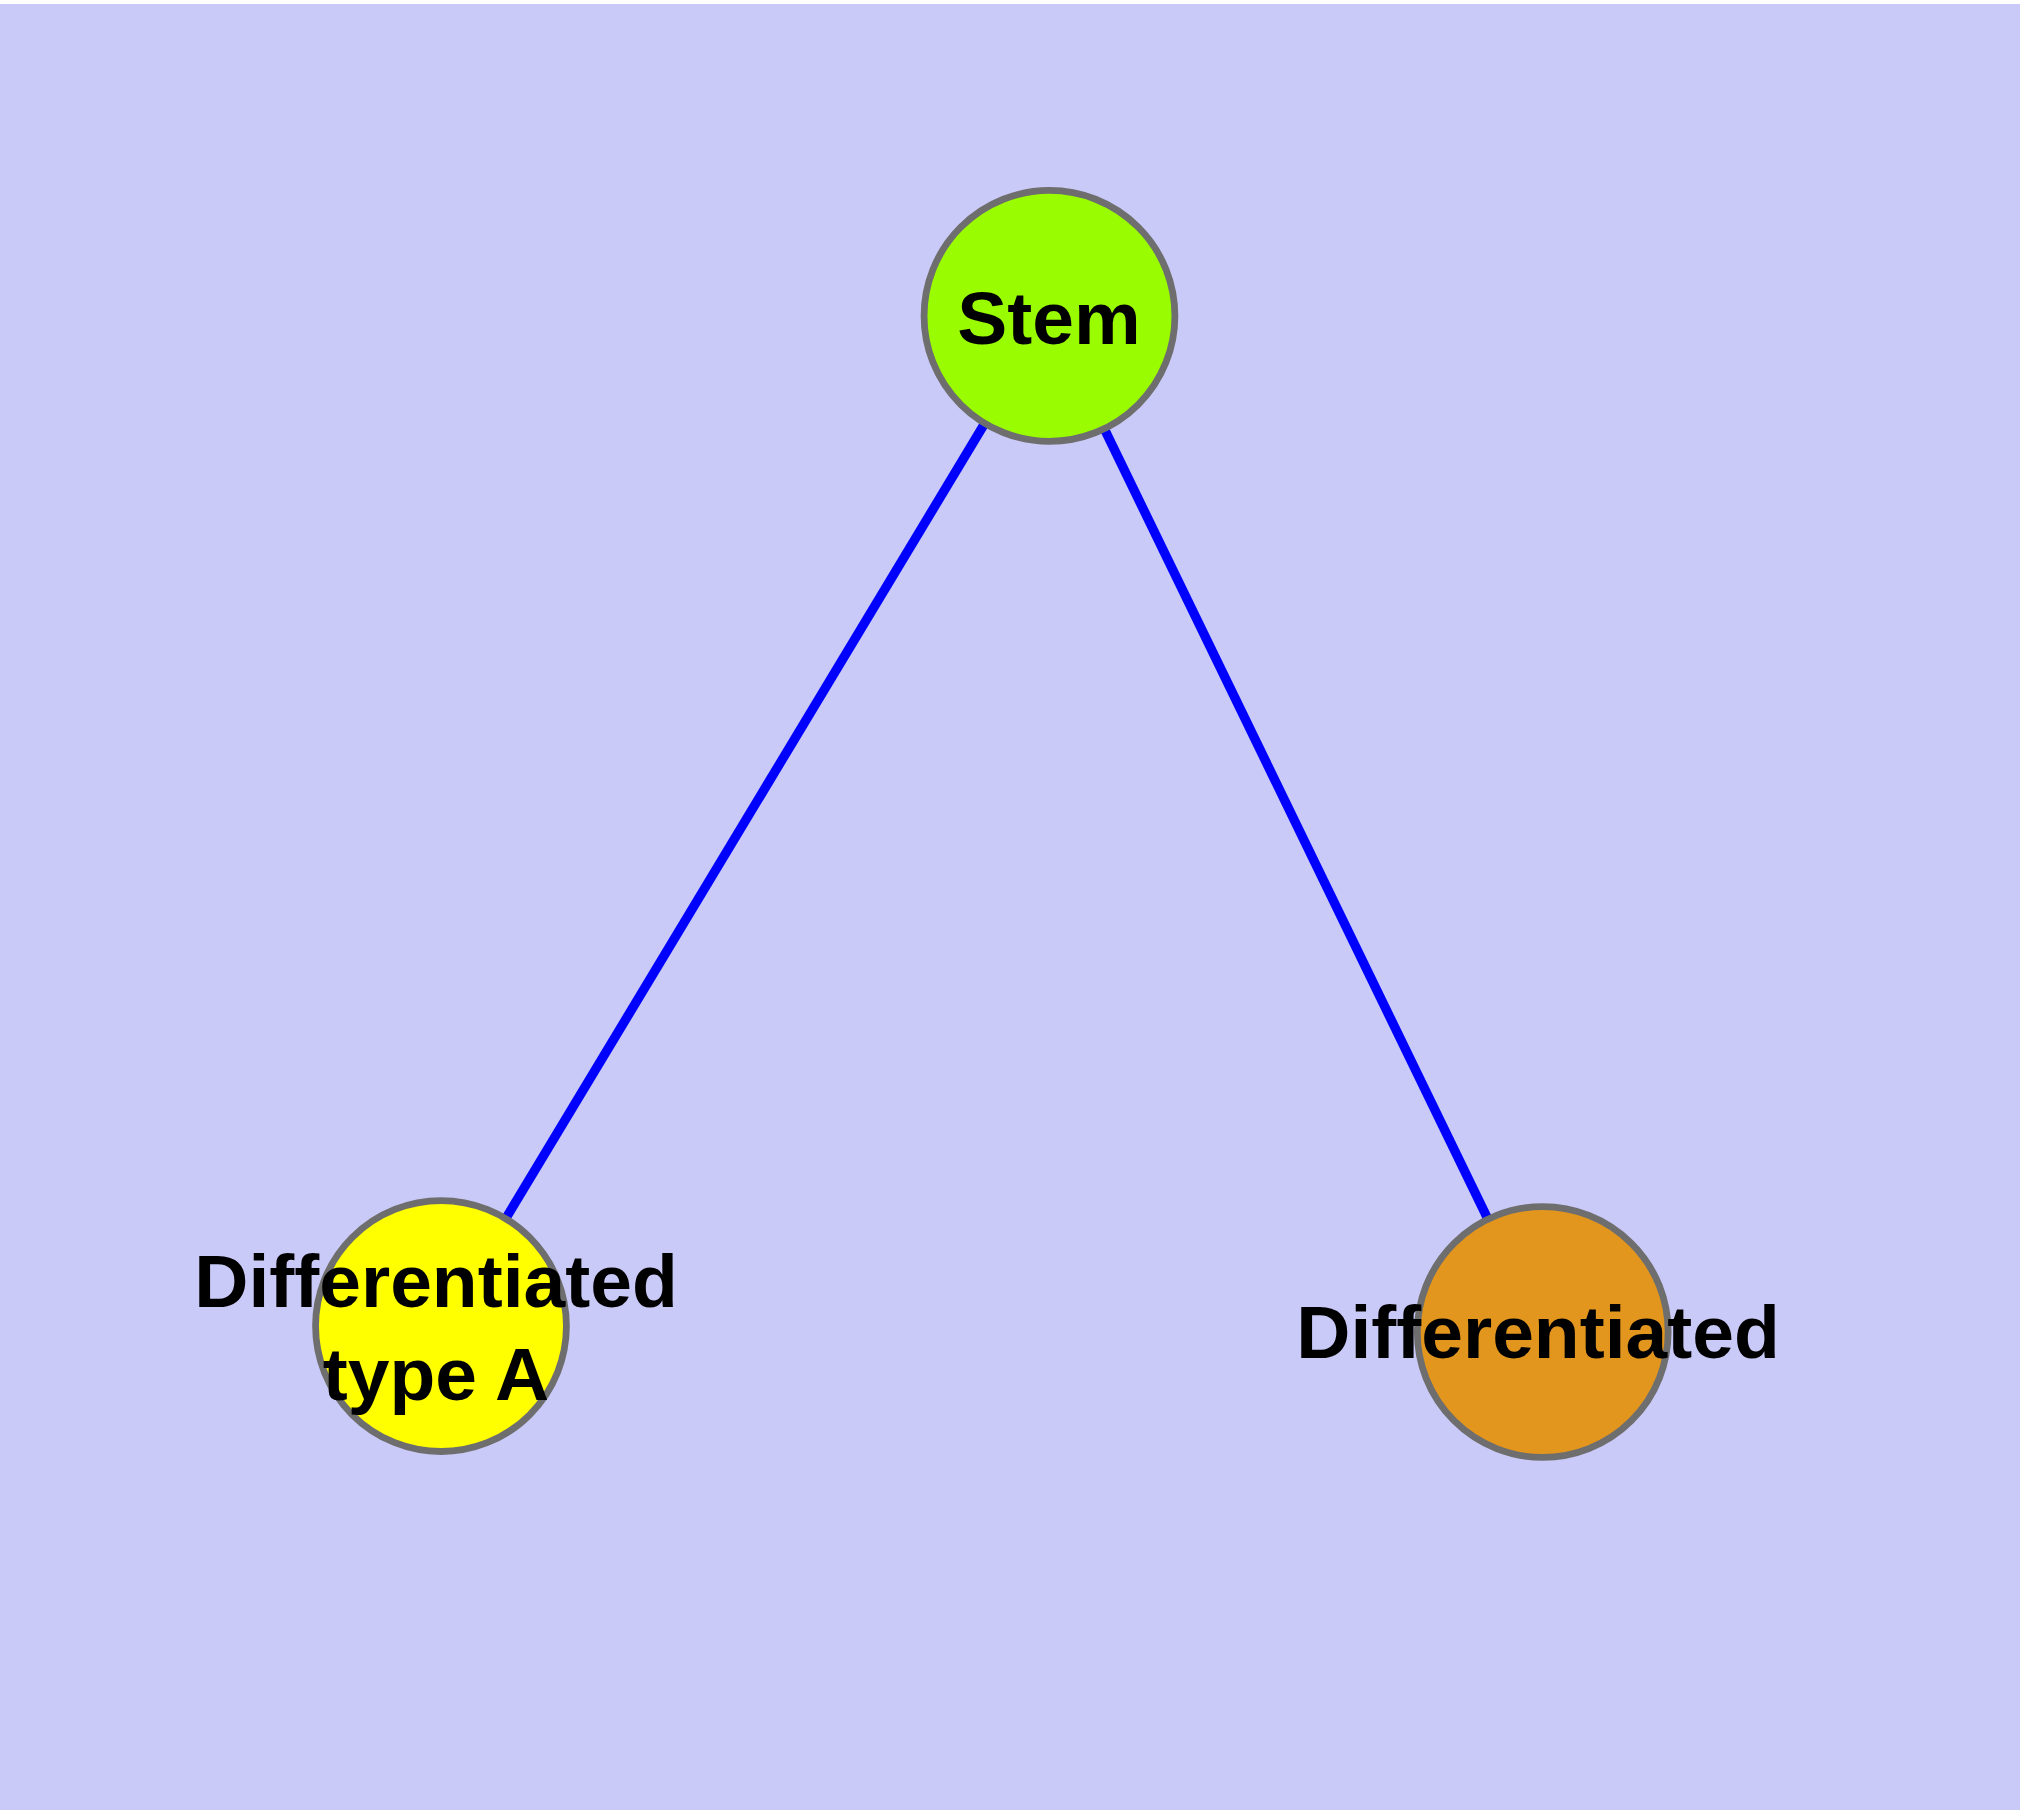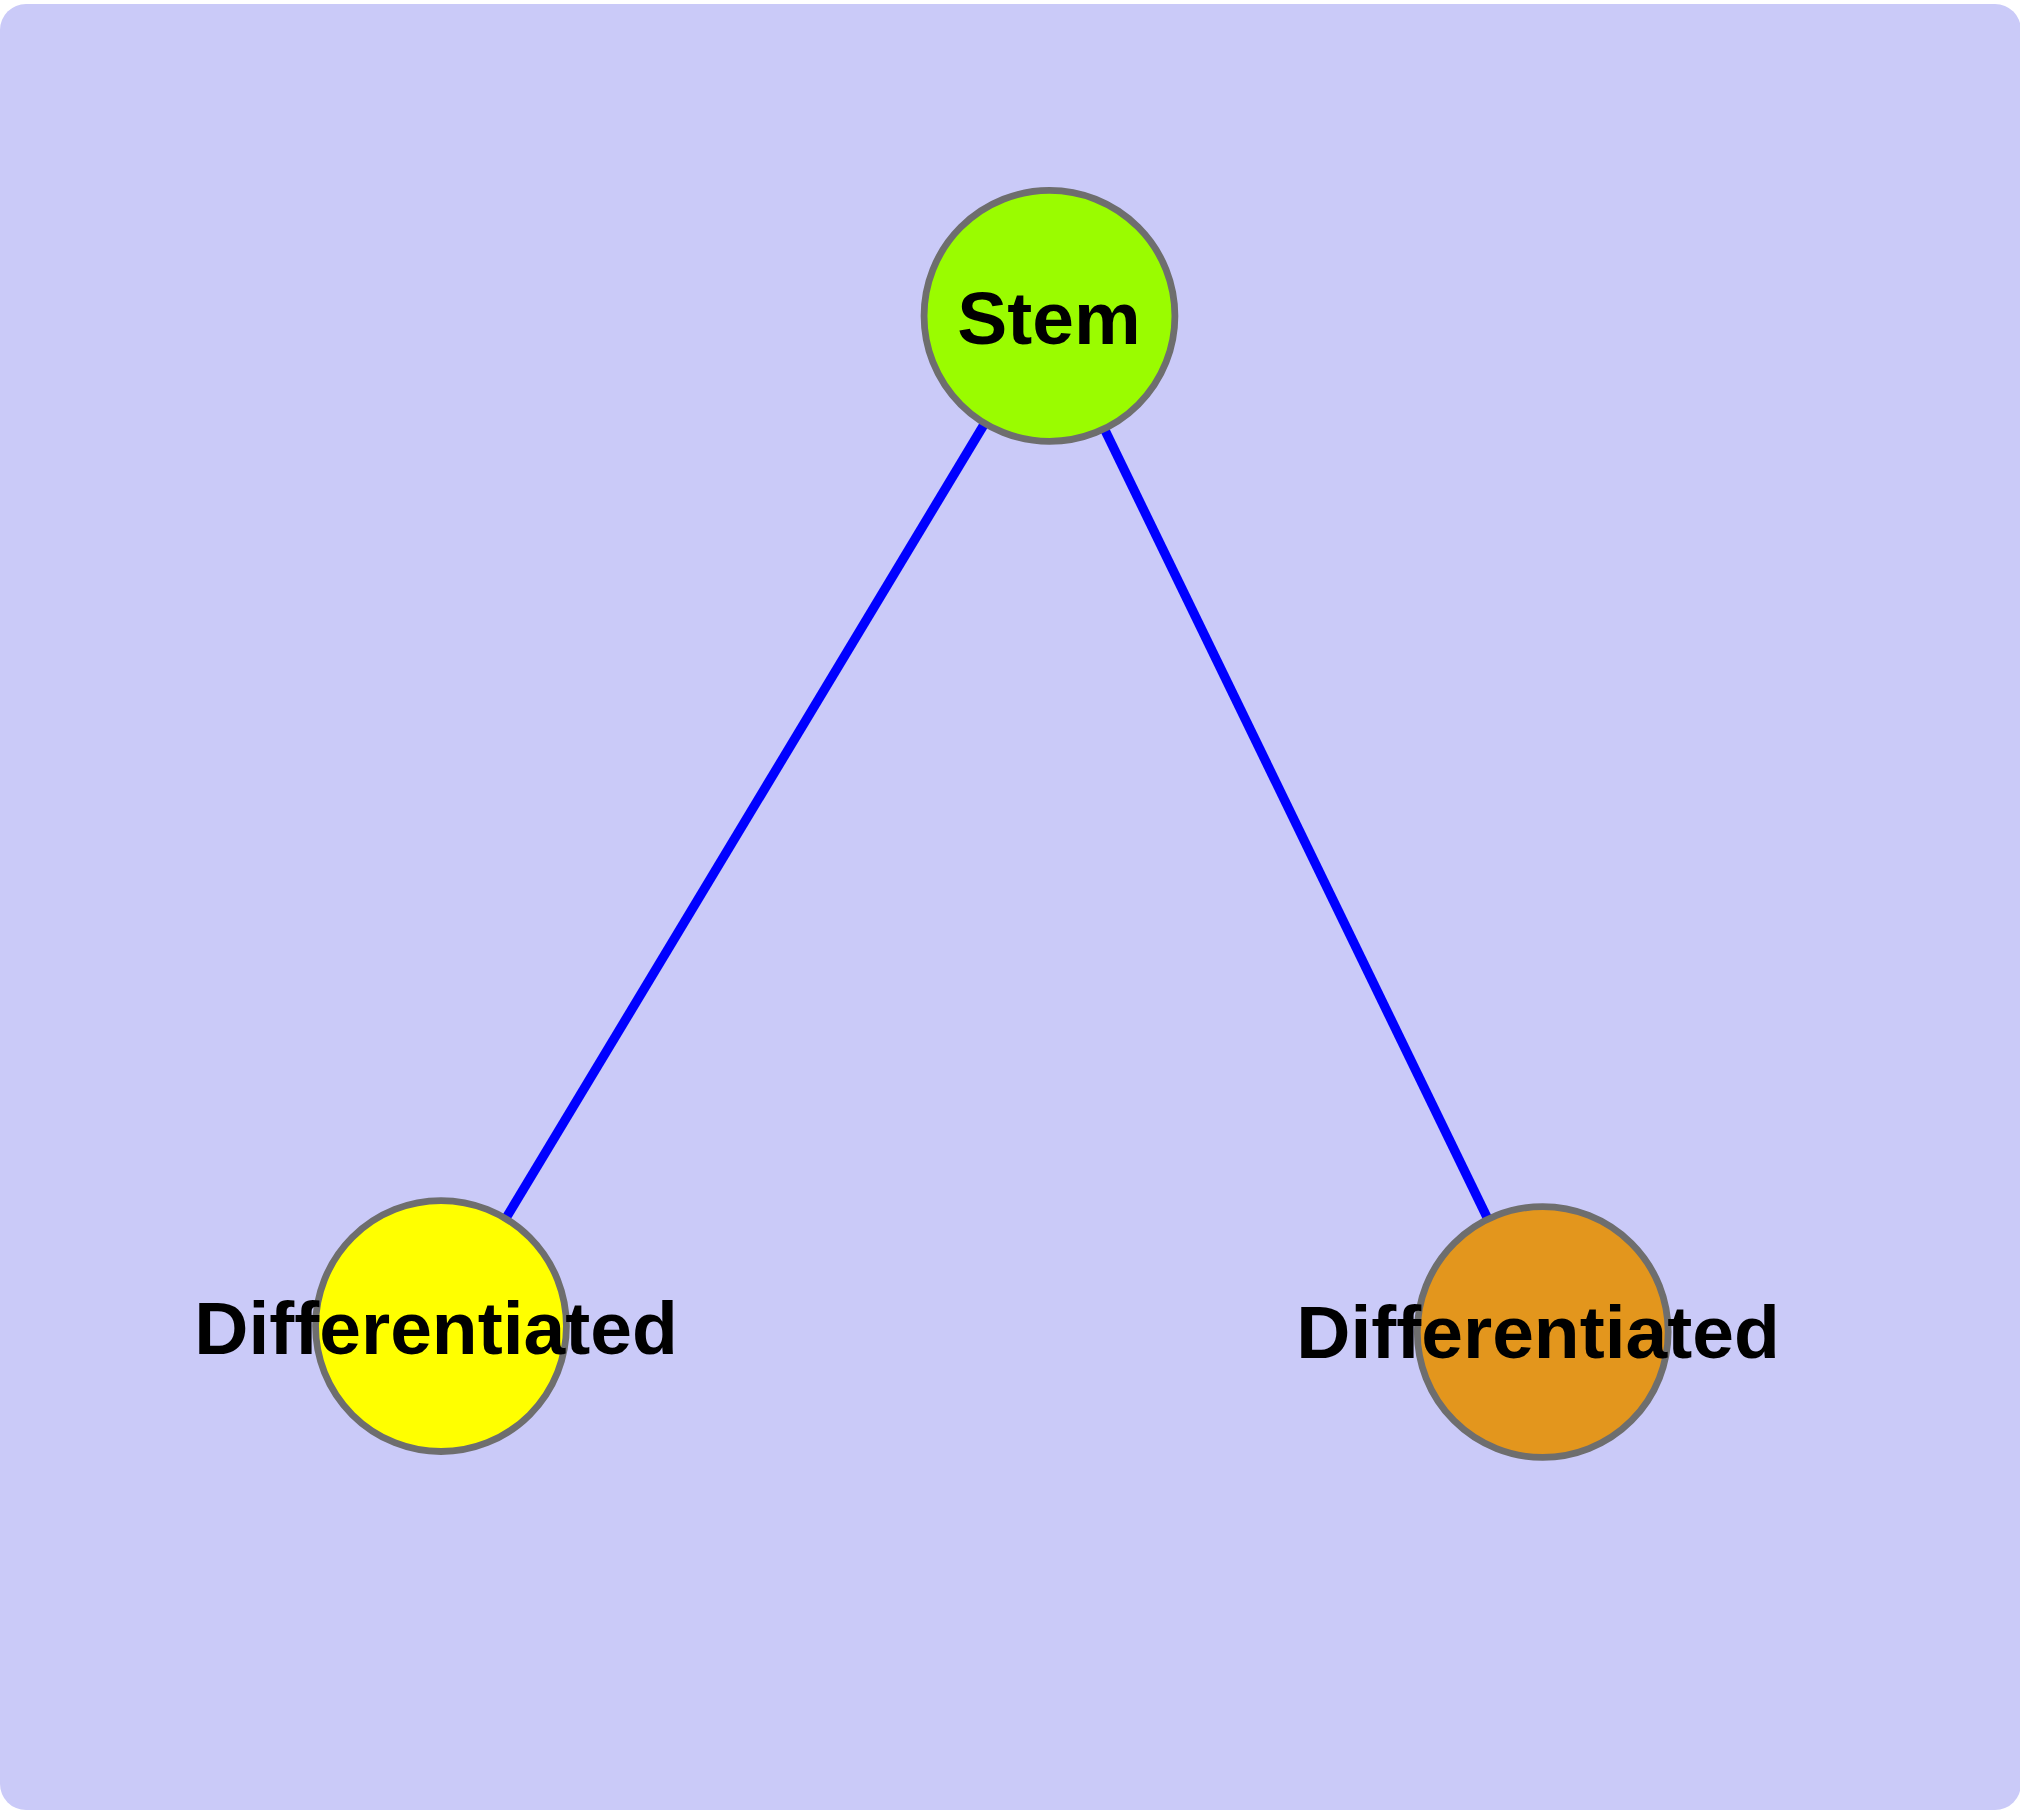--- a/index.html
+++ b/index.html
@@ -17,21 +17,20 @@
     height: 1812px;
     background: #ffffff;
   }
   .canvas {
     position: absolute;
     left: 0;
     top: 4.2px;
     width: 2021px;
     height: 1806px;
     background: #CACAF8;
-    border-radius: 26px;
   }
   .edges-layer {
     position: absolute;
     left: 0;
     top: 0;
     width: 2021px;
     height: 1806px;
     display: block;
   }
   .node-label {
@@ -67,20 +66,21 @@
       <circle cx="520" cy="1560" r="148" stroke-width="8" fill="#FFFF00" stroke="#6E6E6E"></circle>
       <circle cx="1820" cy="1567" r="148" stroke-width="8" fill="#E3961D" stroke="#6E6E6E"></circle>
     </svg>
 
     <div class="node-label" id="label-stem">
       <span class="label-line">Stem</span>
     </div>
 
     <div class="node-label" id="label-type-a">
       <span class="label-line">Differentiated</span>
+      <span class="label-line">type A</span>
     </div>
 
     <div class="node-label" id="label-type-b">
       <span class="label-line">Differentiated</span>
     </div>
 
   </div>
 </div>
 
 

